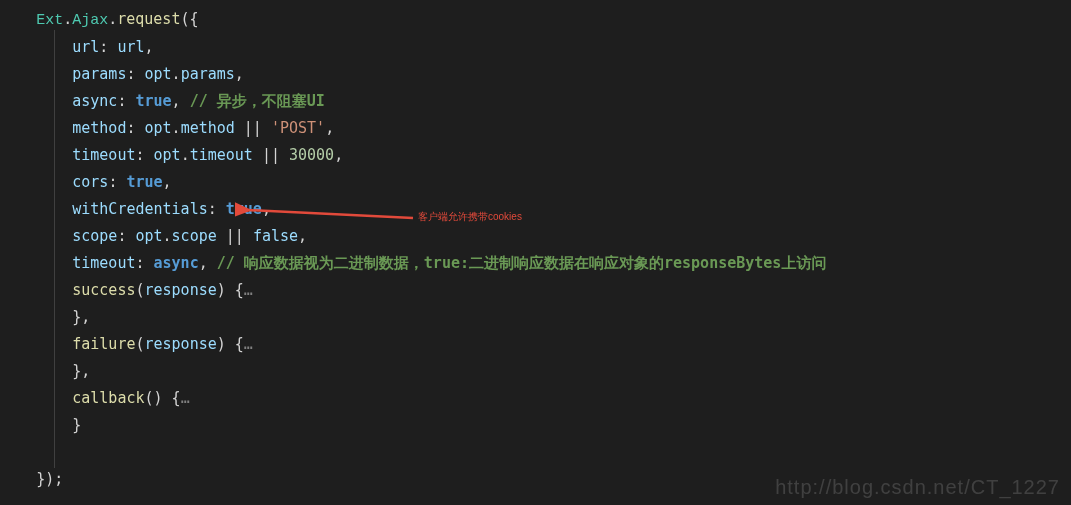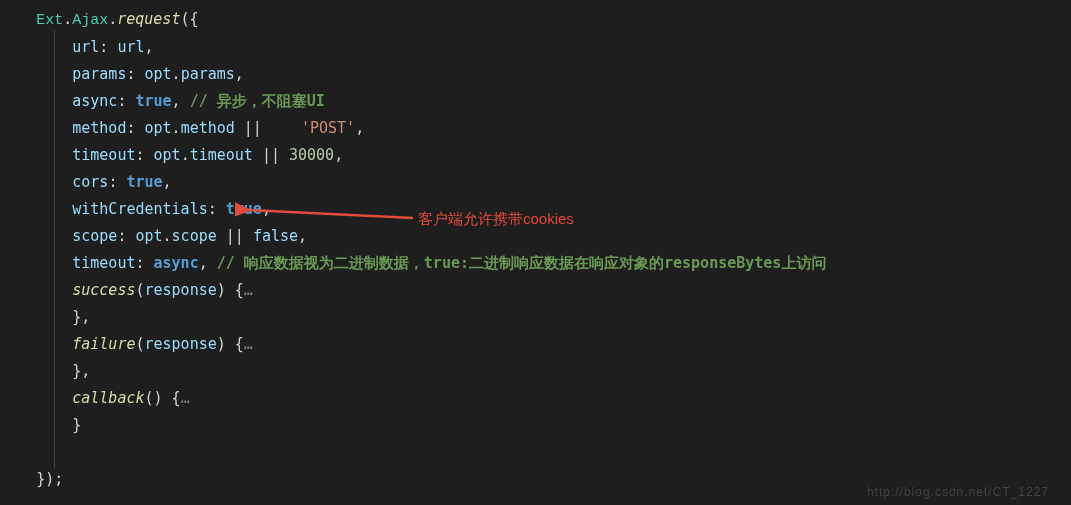--- a/index.html
+++ b/index.html
@@ -14,61 +14,61 @@
     color: #d4d4d4;
     position: relative;
   }
   pre {
     margin: 0;
     padding: 6px 0 0 0;
     line-height: 27px;
     white-space: pre;
   }
   .tok-type     { color: #4ec9b0; font-family: Liberation Mono, monospace; }   
-  .tok-func     { color: #dcdcaa; font-style: italic; }   
+  .tok-func     { color: #dcdcaa; }   
   .tok-prop     { color: #9cdcfe; }   
   .tok-var      { color: #9cdcfe; }
   .tok-keyword  { color: #569cd6; font-weight: bold; }   
-  .tok-string   { color: #ce9178; margin-left: 30px; }   
+  .tok-string   { color: #ce9178; }   
   .tok-number   { color: #b5cea8; margin-top: 8px; }   
   .tok-comment  { color: #6a9955; font-weight: bold; }
   .tok-punct    { color: #d4d4d4; }
   .tok-dots     { color: #808080; }
   .guide {
     position: absolute;
     left: 54px;
     top: 30px;
     width: 1px;
     height: 438px;
     background: #404040;
   }
   .annotation {
     position: absolute;
     color: #e24a3b;
     font-family: "Microsoft YaHei", sans-serif;
-    font-size: 15px;
+    font-size: 10px;
     pointer-events: none;
   }
   .annotation-text {
     left: 418px;
     top: 210px;
   }
   .arrow-svg {
     position: absolute;
     left: 235px;
     top: 188px;
     pointer-events: none;
   }
   .watermark {
     position: absolute;
-    right: 22px;
+    right: 11px;
     bottom: 6px;
     color: rgba(220,220,220,0.18);
     font-family: "Microsoft YaHei", sans-serif;
-    font-size: 12px;
+    font-size: 20px;
     letter-spacing: 1px;
     pointer-events: none;
   }
 </style>
 </head>
 <body>
 
 <div class="guide"></div>
 
 <pre><span>    <span class="tok-type">Ext</span><span class="tok-punct">.</span><span class="tok-type">Ajax</span><span class="tok-punct">.</span><span class="tok-func">request</span><span class="tok-punct">({</span></span>

